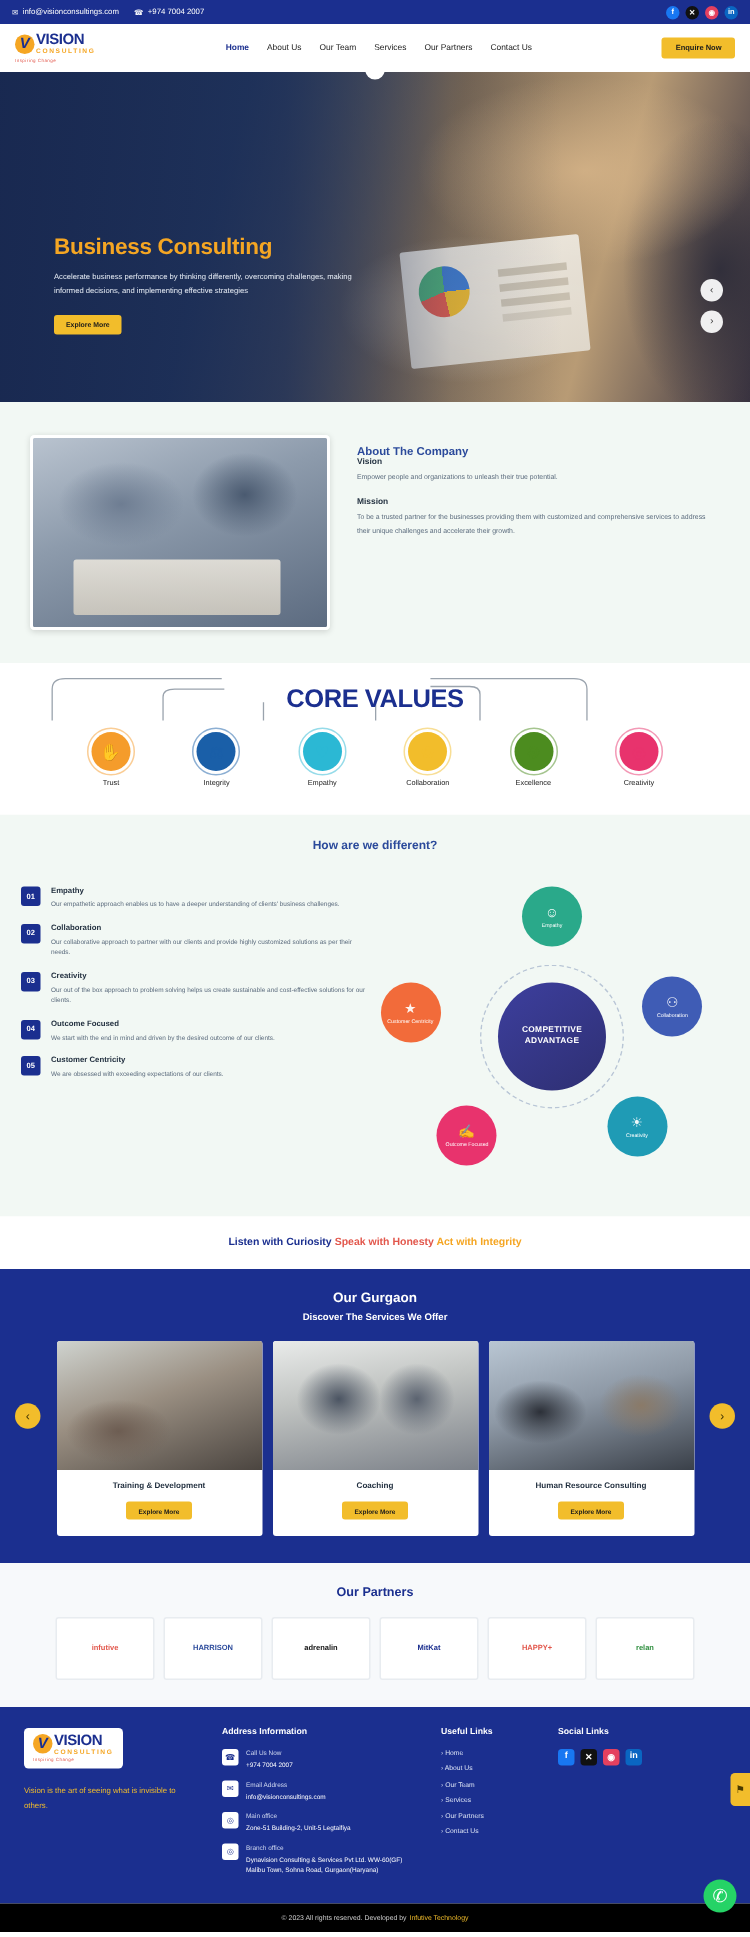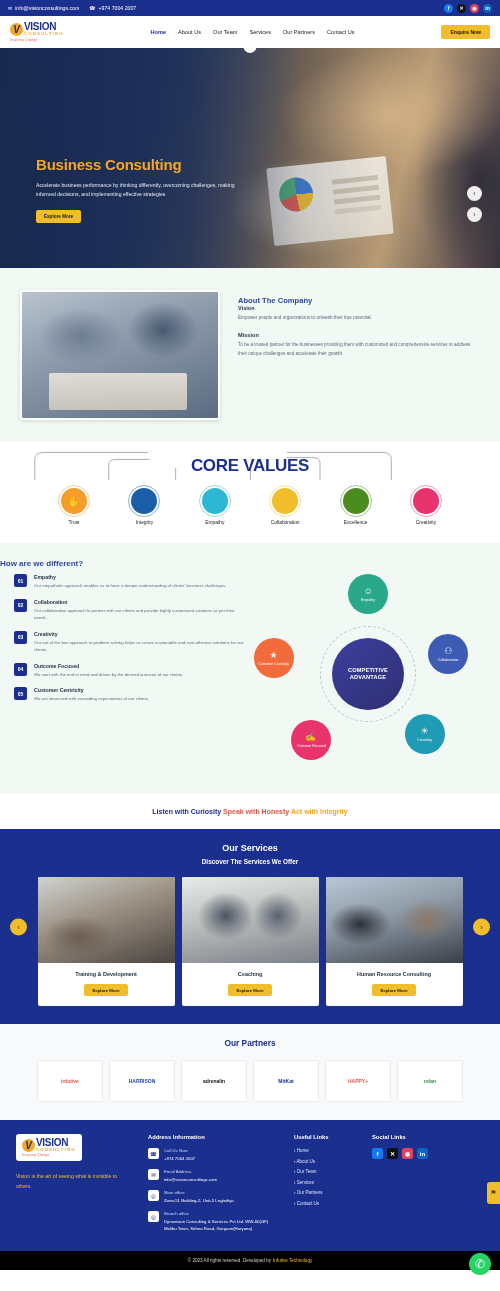--- a/index.html
+++ b/index.html
@@ -153,22 +153,22 @@
   }
   .core-circle::after {
     content:""; position:absolute; inset:-3px; border-radius:50%;
     border: 1.6px solid currentColor; opacity: .5;
   }
   .core-label { margin-top: 6px; font-size: 4.9px; color: #222; }
 
   
   .diff { background: #f2f8f4; padding: 16px 0 20px; }
   .diff-title {
-    text-align: left; font-size: 8px; font-weight: bold; color: #2b4a9b;
-    margin-bottom: 6px;
+    text-align: center; font-size: 8px; font-weight: bold; color: #2b4a9b;
+    margin-bottom: 23px;
   }
   .diff-body { display: flex; padding: 0 14px; gap: 6px; }
   .diff-list { width: 230px; }
   .diff-row { display: flex; gap: 7px; margin-bottom: 9px; }
   .diff-num {
     width: 13px; height: 13px; background: #1b2f8f; color: #fff;
     font-size: 5px; font-weight: bold; display: flex; align-items: center;
     justify-content: center; border-radius: 2px; flex-shrink: 0;
   }
   .diff-h { font-size: 5.2px; font-weight: bold; color: #1f2d3d; margin-bottom: 2px; }
@@ -479,21 +479,21 @@
   </div>
 </div>
 
 <div class="tagline">
   <span class="tg1">Listen with Curiosity</span>
   <span class="tg2">Speak with Honesty</span>
   <span class="tg3">Act with Integrity</span>
 </div>
 
 <div class="services">
-  <div class="svc-title">Our Services</div>
+  <div class="svc-title">Our Gurgaon</div>
   <div class="svc-sub">Discover The Services We Offer</div>
   <div class="svc-arrow l">‹</div>
   <div class="svc-arrow r">›</div>
   <div class="svc-cards">
     <div class="svc-card">
       <div class="svc-img a"></div>
       <div class="svc-body">
         <div class="svc-name">Training &amp; Development</div>
         <button class="svc-btn">Explore More</button>
       </div>

